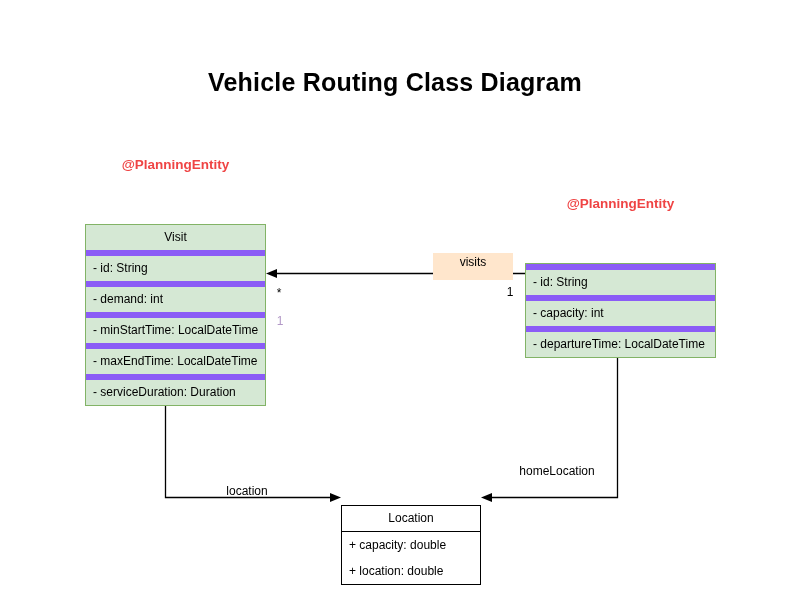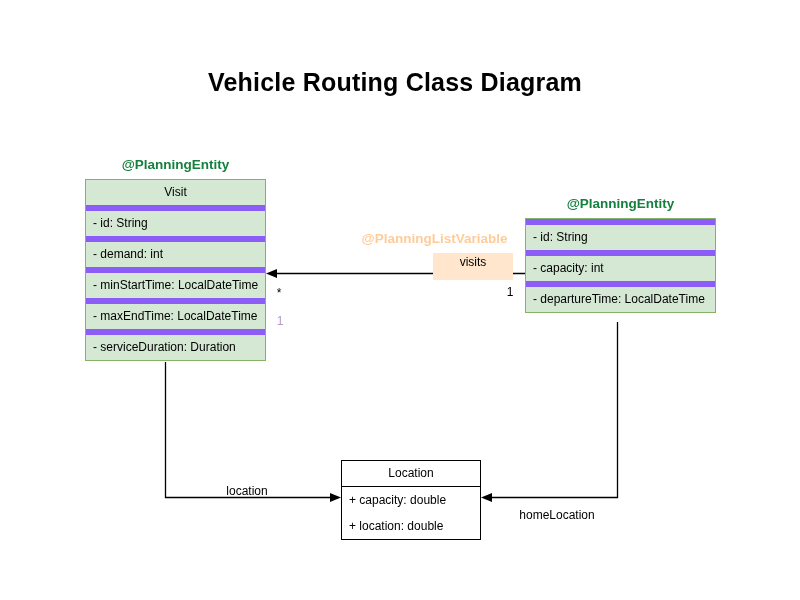--- a/index.html
+++ b/index.html
@@ -7,23 +7,23 @@
     position:relative;width:800px;height:600px;background:#ffffff;
     font-family:"Liberation Sans", sans-serif;color:#000;overflow:hidden;
   }
   .title{
     position:absolute;left:195px;top:68px;width:400px;text-align:center;
     font-size:25px;font-weight:bold;letter-spacing:0.2px;
   }
   .annotation{
     position:absolute;font-size:13.5px;font-weight:bold;text-align:center;
   }
-  .ann-green{color:#15803d;}
+  .ann-green{color:#ef4444;}
   .ann-orange{color:#ffcc99;}
-  .uml{position:absolute;box-sizing:border-box;font-size:12px;}
+  .uml{position:absolute;box-sizing:border-box;font-size:12px;margin-top:45px;}
   .uml.green{background:#d5e8d4;border:1px solid #82b366;}
   .uml.plain{background:#ffffff;border:1px solid #000000;}
   .uml .hdr{height:25px;line-height:25px;text-align:center;}
   .uml .row{height:25px;line-height:25px;padding-left:7px;border-top:6px solid #8b5cf6;
     white-space:nowrap;overflow:hidden;}
   .uml.plain .row{border-top:1px solid #000000;}
   .uml.plain .attr-line{height:26px;line-height:26px;padding-left:7px;border:none;white-space:nowrap;}
   .edge-svg{position:absolute;left:0;top:0;pointer-events:none;}
   .edge-label{
     position:absolute;font-size:12px;text-align:center;line-height:14px;height:14px;
@@ -75,22 +75,21 @@
   </div>
 
   <div class="uml plain" style="left:341px;top:460px;width:140px;">
     <div class="hdr">Location</div>
     <div class="row" style="height:52px;padding-left:0;">
       <div class="attr-line">+ capacity: double</div>
       <div class="attr-line">+ location: double</div>
     </div>
   </div>
 
-  <div class="annotation ann-orange" style="left:352px;top:231px;width:165px;">@PlanningListVariable</div>
   <div class="visits-chip">visits</div>
   <div class="mult" style="left:270px;top:287px;">*</div>
   <div class="mult" style="left:501px;top:286px;">1</div>
   <div class="mult mult-extra" style="left:271px;top:315px;">1</div>
 
   <div class="edge-label" style="left:214px;top:484px;width:66px;">location</div>
-  <div class="edge-label" style="left:517px;top:508px;width:80px;">homeLocation</div>
+  <div class="edge-label" style="left:517px;top:464px;width:80px;">homeLocation</div>
 
 </div>
 
 </body></html>

